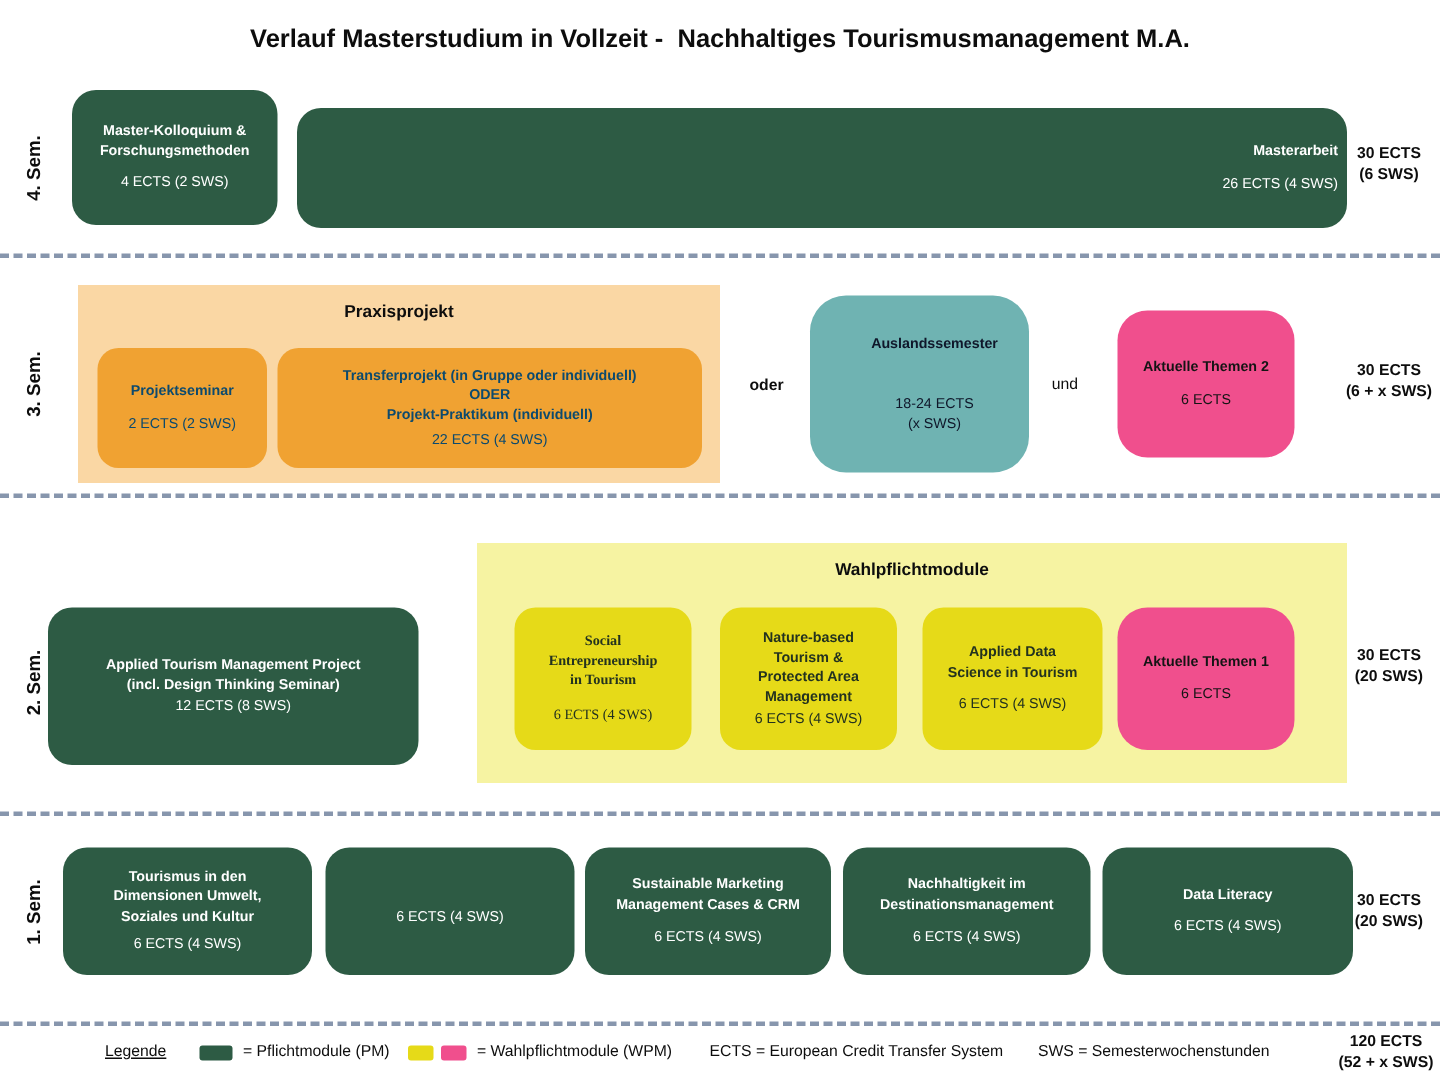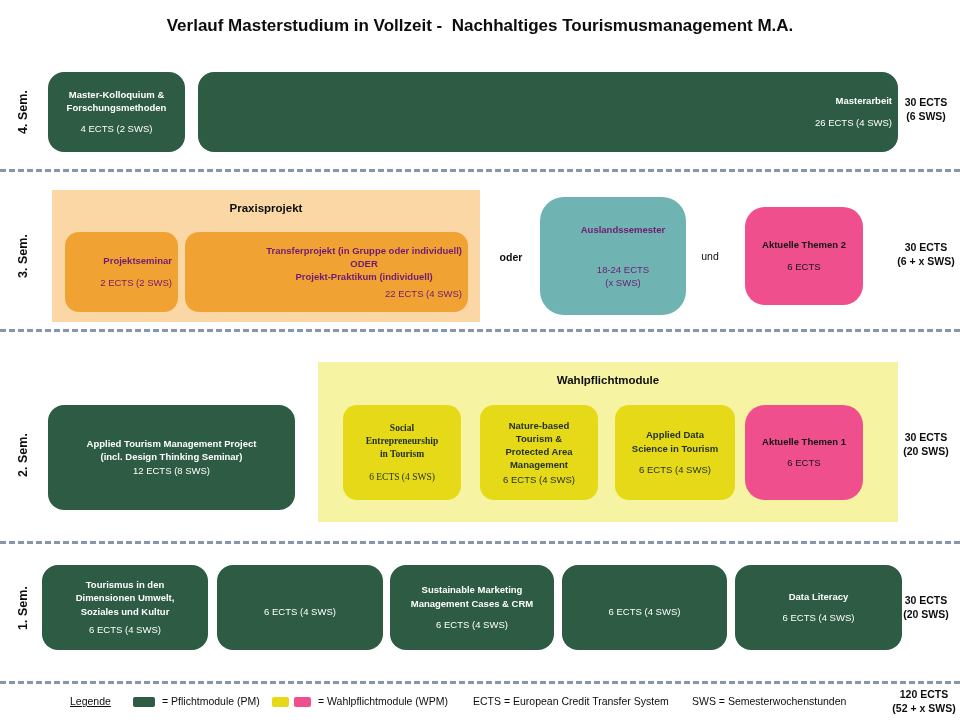--- a/index.html
+++ b/index.html
@@ -20,22 +20,22 @@
   }
   .box{
     position:absolute;display:flex;flex-direction:column;align-items:center;justify-content:center;
     text-align:center;box-sizing:border-box;padding:4px 6px;
   }
   .box .t{font-weight:bold;font-size:9.5px;line-height:1.4;white-space:pre-line;}
   .box .e{font-size:9.5px;line-height:1.35;margin-top:9px;white-space:pre-line;}
   .box.tight .e{margin-top:2px;}
   .box.gap-lg .e{margin-top:28px;text-align:center;}
   .green{background:var(--pflicht-green,#2d5b44);color:#ffffff;border-radius:16px;}
-  .orange{background:var(--orange-box,#f0a232);color:#701a75;border-radius:14px;align-items:flex-end;}
-  .teal{background:var(--teal-box,#6fb3b2);color:#701a75;border-radius:24px;padding-left:26px;}
+  .orange{background:var(--orange-box,#f0a232);color:#0c4a6e;border-radius:14px;}
+  .teal{background:var(--teal-box,#6fb3b2);color:#0f172a;border-radius:24px;padding-left:26px;}
   .pink{background:var(--pink-box,#f04f8d);color:#141414;border-radius:20px;}
   .yellow{background:var(--yellow-box,#e6da18);color:#23321f;border-radius:14px;}
   .group{
     position:absolute;box-sizing:border-box;
   }
   .group-orange{background:var(--orange-container,#fad7a4);}
   .group-yellow{background:var(--yellow-container,#f6f3a2);}
   .group-title{
     position:absolute;top:12px;left:0;width:100%;text-align:center;
     font-weight:bold;font-size:11.5px;color:#0d0d0d;
@@ -61,21 +61,21 @@
   }
 </style>
 </head>
 <body>
 
 <div class="page-title">Verlauf Masterstudium in Vollzeit -  Nachhaltiges Tourismusmanagement M.A.</div>
 
 <div class="sem-label" style="left:4px;top:72px;height:80px;">
   <span>4. Sem.</span>
 </div>
-<div class="box green" style="left:48px;top:72px;width:137px;height:80px;">
+<div class="box green" style="left:48px;top:60px;width:137px;height:90px;">
   <div class="t">Master-Kolloquium &amp;
 Forschungsmethoden</div>
   <div class="e">4 ECTS (2 SWS)</div>
 </div>
 <div class="box green" style="left:198px;top:72px;width:700px;height:80px;align-items:flex-end;">
   <div class="t">Masterarbeit</div>
   <div class="e">26 ECTS (4 SWS)</div>
 </div>
 <div class="total" style="top:95px;">30 ECTS
 (6 SWS)</div>
@@ -110,21 +110,21 @@
   <div class="e">6 ECTS</div>
 </div>
 <div class="total" style="top:240px;">30 ECTS
 (6 + x SWS)</div>
 
 <div class="divider" style="top:329px;"></div>
 
 <div class="sem-label" style="left:4px;top:400px;height:110px;">
   <span>2. Sem.</span>
 </div>
-<div class="box green tight" style="left:48px;top:405px;width:247px;height:105px;">
+<div class="box green tight" style="left:32px;top:405px;width:247px;height:105px;">
   <div class="t">Applied Tourism Management Project
 (incl. Design Thinking Seminar)</div>
   <div class="e">12 ECTS (8 SWS)</div>
 </div>
 <div class="group group-yellow" style="left:318px;top:362px;width:580px;height:160px;">
   <div class="group-title">Wahlpflichtmodule</div>
 </div>
 <div class="box yellow" style="left:343px;top:405px;width:118px;height:95px;font-family:Liberation Serif, serif;">
   <div class="t">Social
 Entrepreneurship
@@ -163,20 +163,22 @@
 </div>
 <div class="box green" style="left:217px;top:565px;width:166px;height:85px;">
   <div class="e">6 ECTS  (4 SWS)</div>
 </div>
 <div class="box green" style="left:390px;top:565px;width:164px;height:85px;">
   <div class="t">Sustainable Marketing
 Management Cases &amp; CRM</div>
   <div class="e">6 ECTS  (4 SWS)</div>
 </div>
 <div class="box green" style="left:562px;top:565px;width:165px;height:85px;">
+  <div class="t">Nachhaltigkeit  im
+Destinationsmanagement</div>
   <div class="e">6 ECTS (4 SWS)</div>
 </div>
 <div class="box green" style="left:735px;top:565px;width:167px;height:85px;">
   <div class="t">Data Literacy</div>
   <div class="e">6 ECTS (4 SWS)</div>
 </div>
 <div class="total" style="top:593px;">30 ECTS
 (20 SWS)</div>
 
 <div class="divider" style="top:681px;"></div>

